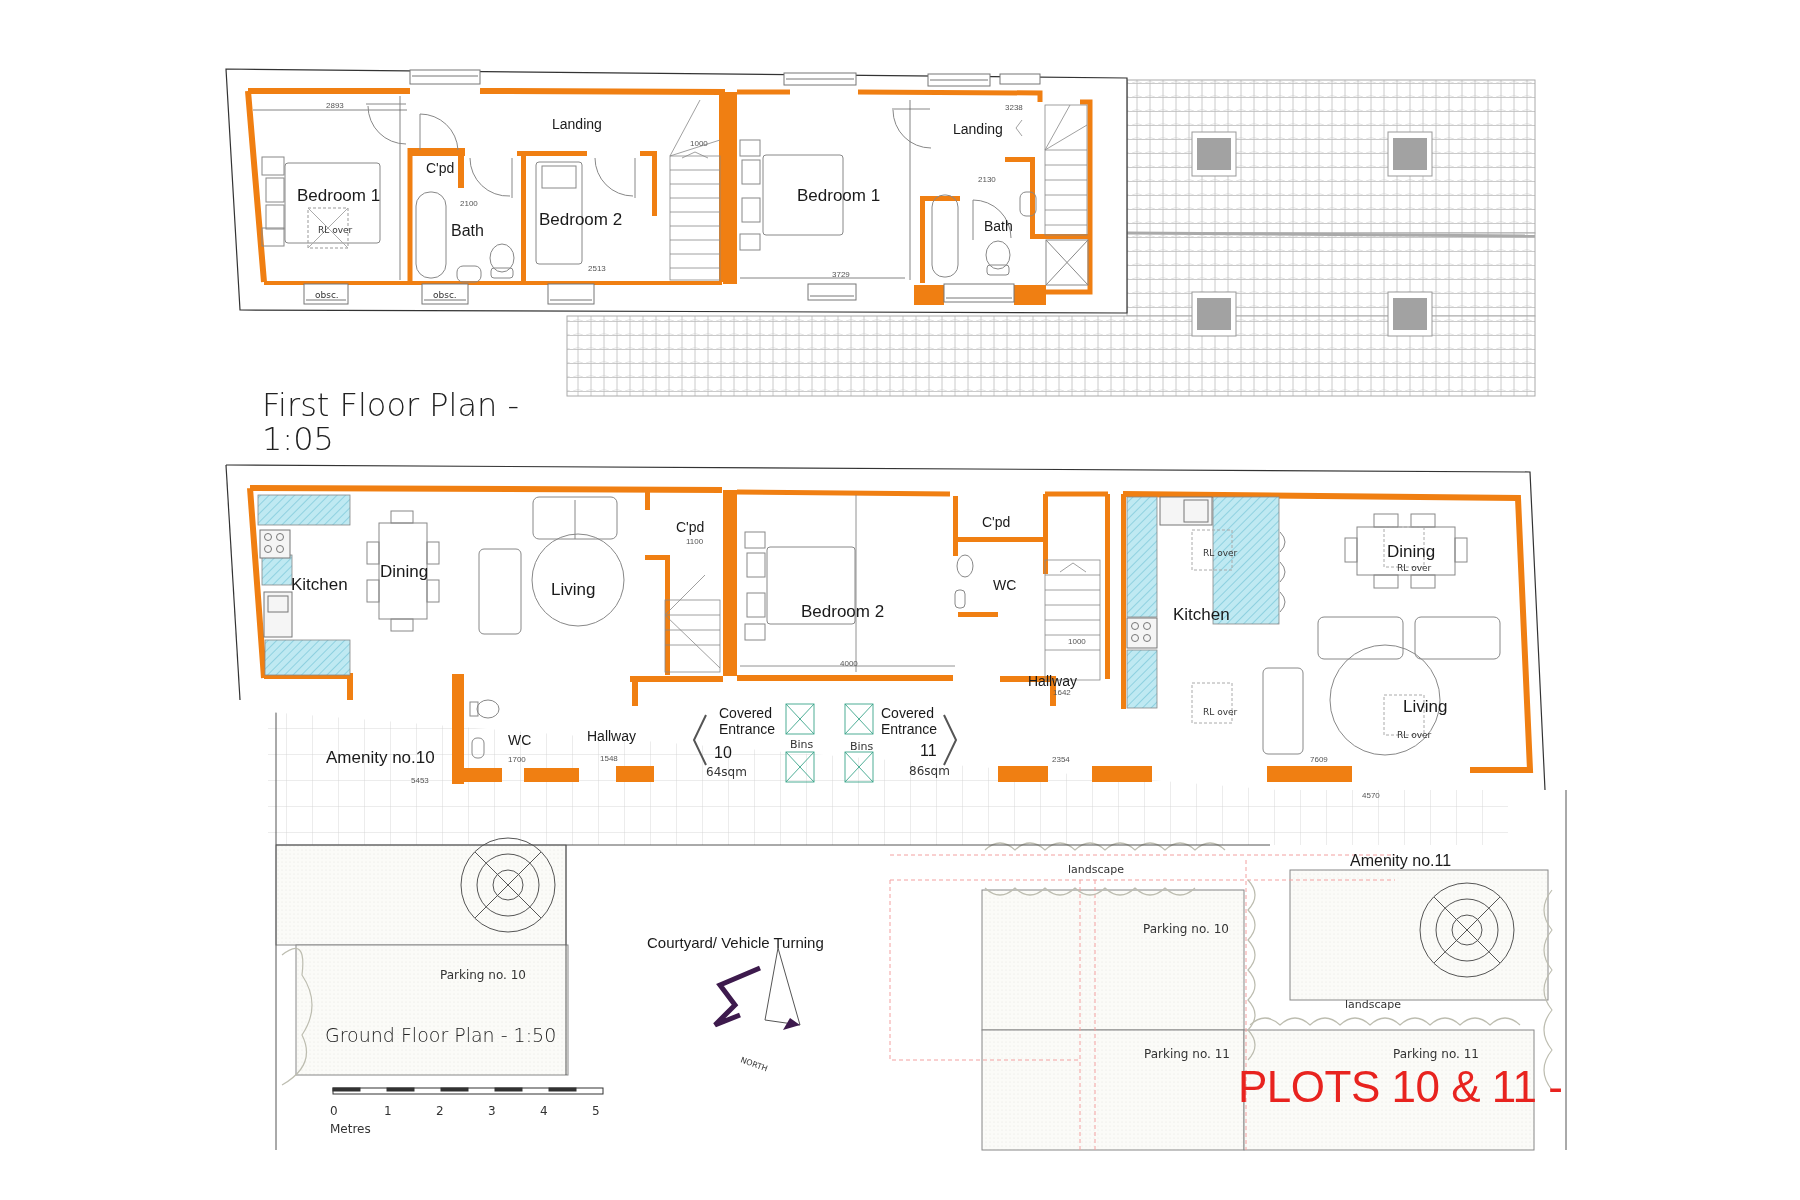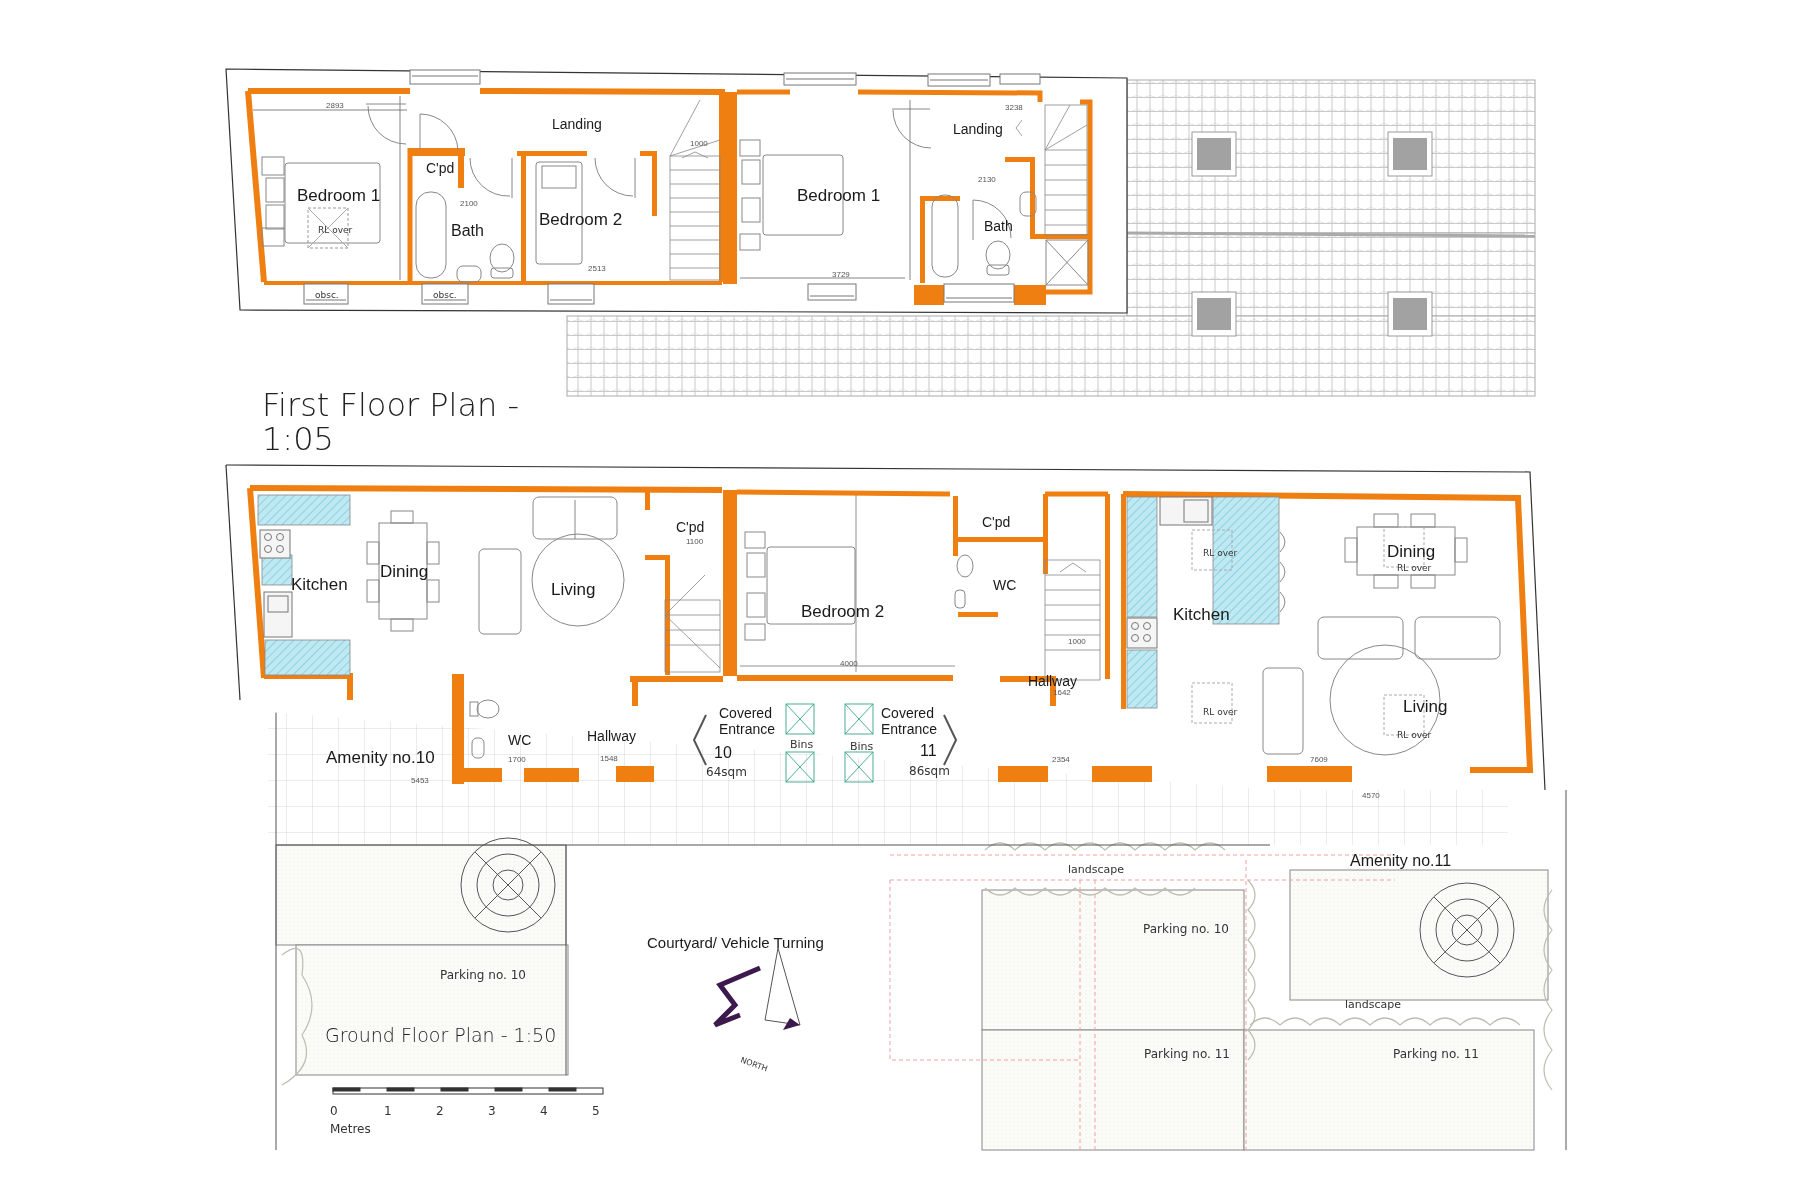--- a/index.html
+++ b/index.html
@@ -507,13 +507,14 @@
   </g>
 </svg>
 
 <div class="plan-title" style="left:262px;top:340px;font-size:32px;line-height:34px;margin-top:48px;">
   <div>First Floor Plan -</div>
   <div>1:05</div>
 </div>
 <div class="plan-title" style="left:325px;top:1024px;font-size:19px;">Ground Floor Plan -  1:50</div>
 
 <div class="title-red">
+  <div>PLOTS 10 &amp; 11 -</div>
 </div>
 
 </body></html>

